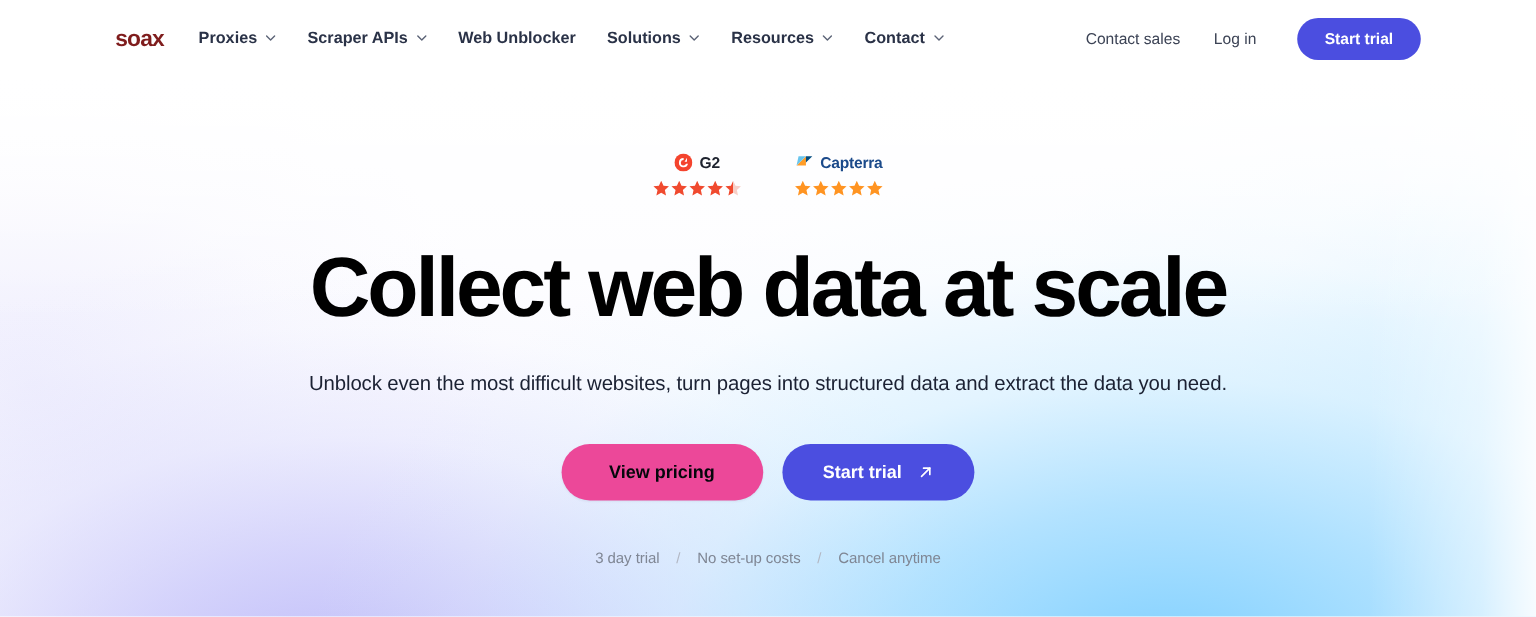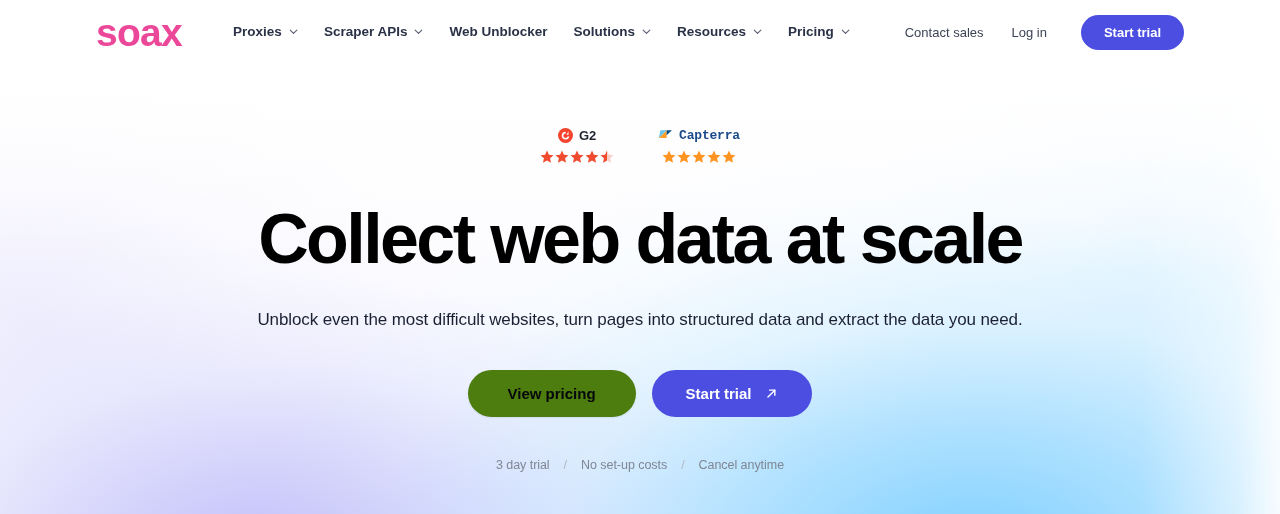--- a/index.html
+++ b/index.html
@@ -94,25 +94,25 @@
     z-index: 10;
     height: 64px;
     background: #ffffff;
     display: flex;
     align-items: center;
     padding: 0 96px 0 96px;
   }
 
   .logo {
     font-family: "Liberation Sans", sans-serif;
-    font-size: 39px;
+    font-size: 19px;
     font-weight: 700;
     letter-spacing: -0.7px;
-    color: #ec4899;
-    margin-right: 38px;
+    color: #7f1d1d;
+    margin-right: 16px;
     user-select: none;
     line-height: 1;
   }
 
   .nav {
     display: flex;
     gap: 0px;
   }
 
   .nav-item {
@@ -214,21 +214,20 @@
     line-height: 1;
   }
 
   .capterra-mark { width: 15px; height: 14px; display: block; }
   .capterra-text {
     font-size: 13px;
     font-weight: 700;
     color: #1B4A8A;
     letter-spacing: -0.2px;
     line-height: 1;
-    font-family: Liberation Mono, monospace;
   }
 
   .stars { display: flex; gap: 1px; align-items: center; }
   .stars svg { display: block; }
 
   .headline {
     font-family: "Liberation Sans", sans-serif;
     font-size: 70px;
     font-weight: 700;
     letter-spacing: -2.6px;
@@ -250,21 +249,21 @@
   }
 
   .cta-row {
     display: flex;
     align-items: center;
     gap: 16px;
     margin-top: 37px;
   }
 
   .btn-pricing {
-    background: #4d7c0f;
+    background: #ec4899;
     color: #05070B;
     font-size: 15px;
     font-weight: 700;
     border: none;
     border-radius: 999px;
     padding: 16px 40px;
     cursor: pointer;
     font-family: "Liberation Sans", sans-serif;
     box-shadow: 0 1px 2px rgba(20,30,70,0.07);
     line-height: 1;
@@ -353,21 +352,21 @@
       <div class="nav-item">
         <span>Resources</span>
         <span class="chev">
           <svg viewBox="0 0 10 10" width="9" height="9">
               <path d="M1.3 3.4 L5 7 L8.7 3.4" fill="none" stroke="#5B6376" stroke-width="1.3" stroke-linecap="round" stroke-linejoin="round"></path>
             </svg>
         </span>
       </div>
 
       <div class="nav-item">
-        <span>Pricing</span>
+        <span>Contact</span>
         <span class="chev">
           <svg viewBox="0 0 10 10" width="9" height="9">
               <path d="M1.3 3.4 L5 7 L8.7 3.4" fill="none" stroke="#5B6376" stroke-width="1.3" stroke-linecap="round" stroke-linejoin="round"></path>
             </svg>
         </span>
       </div>
 
     </nav>
 
     <div class="header-right">

